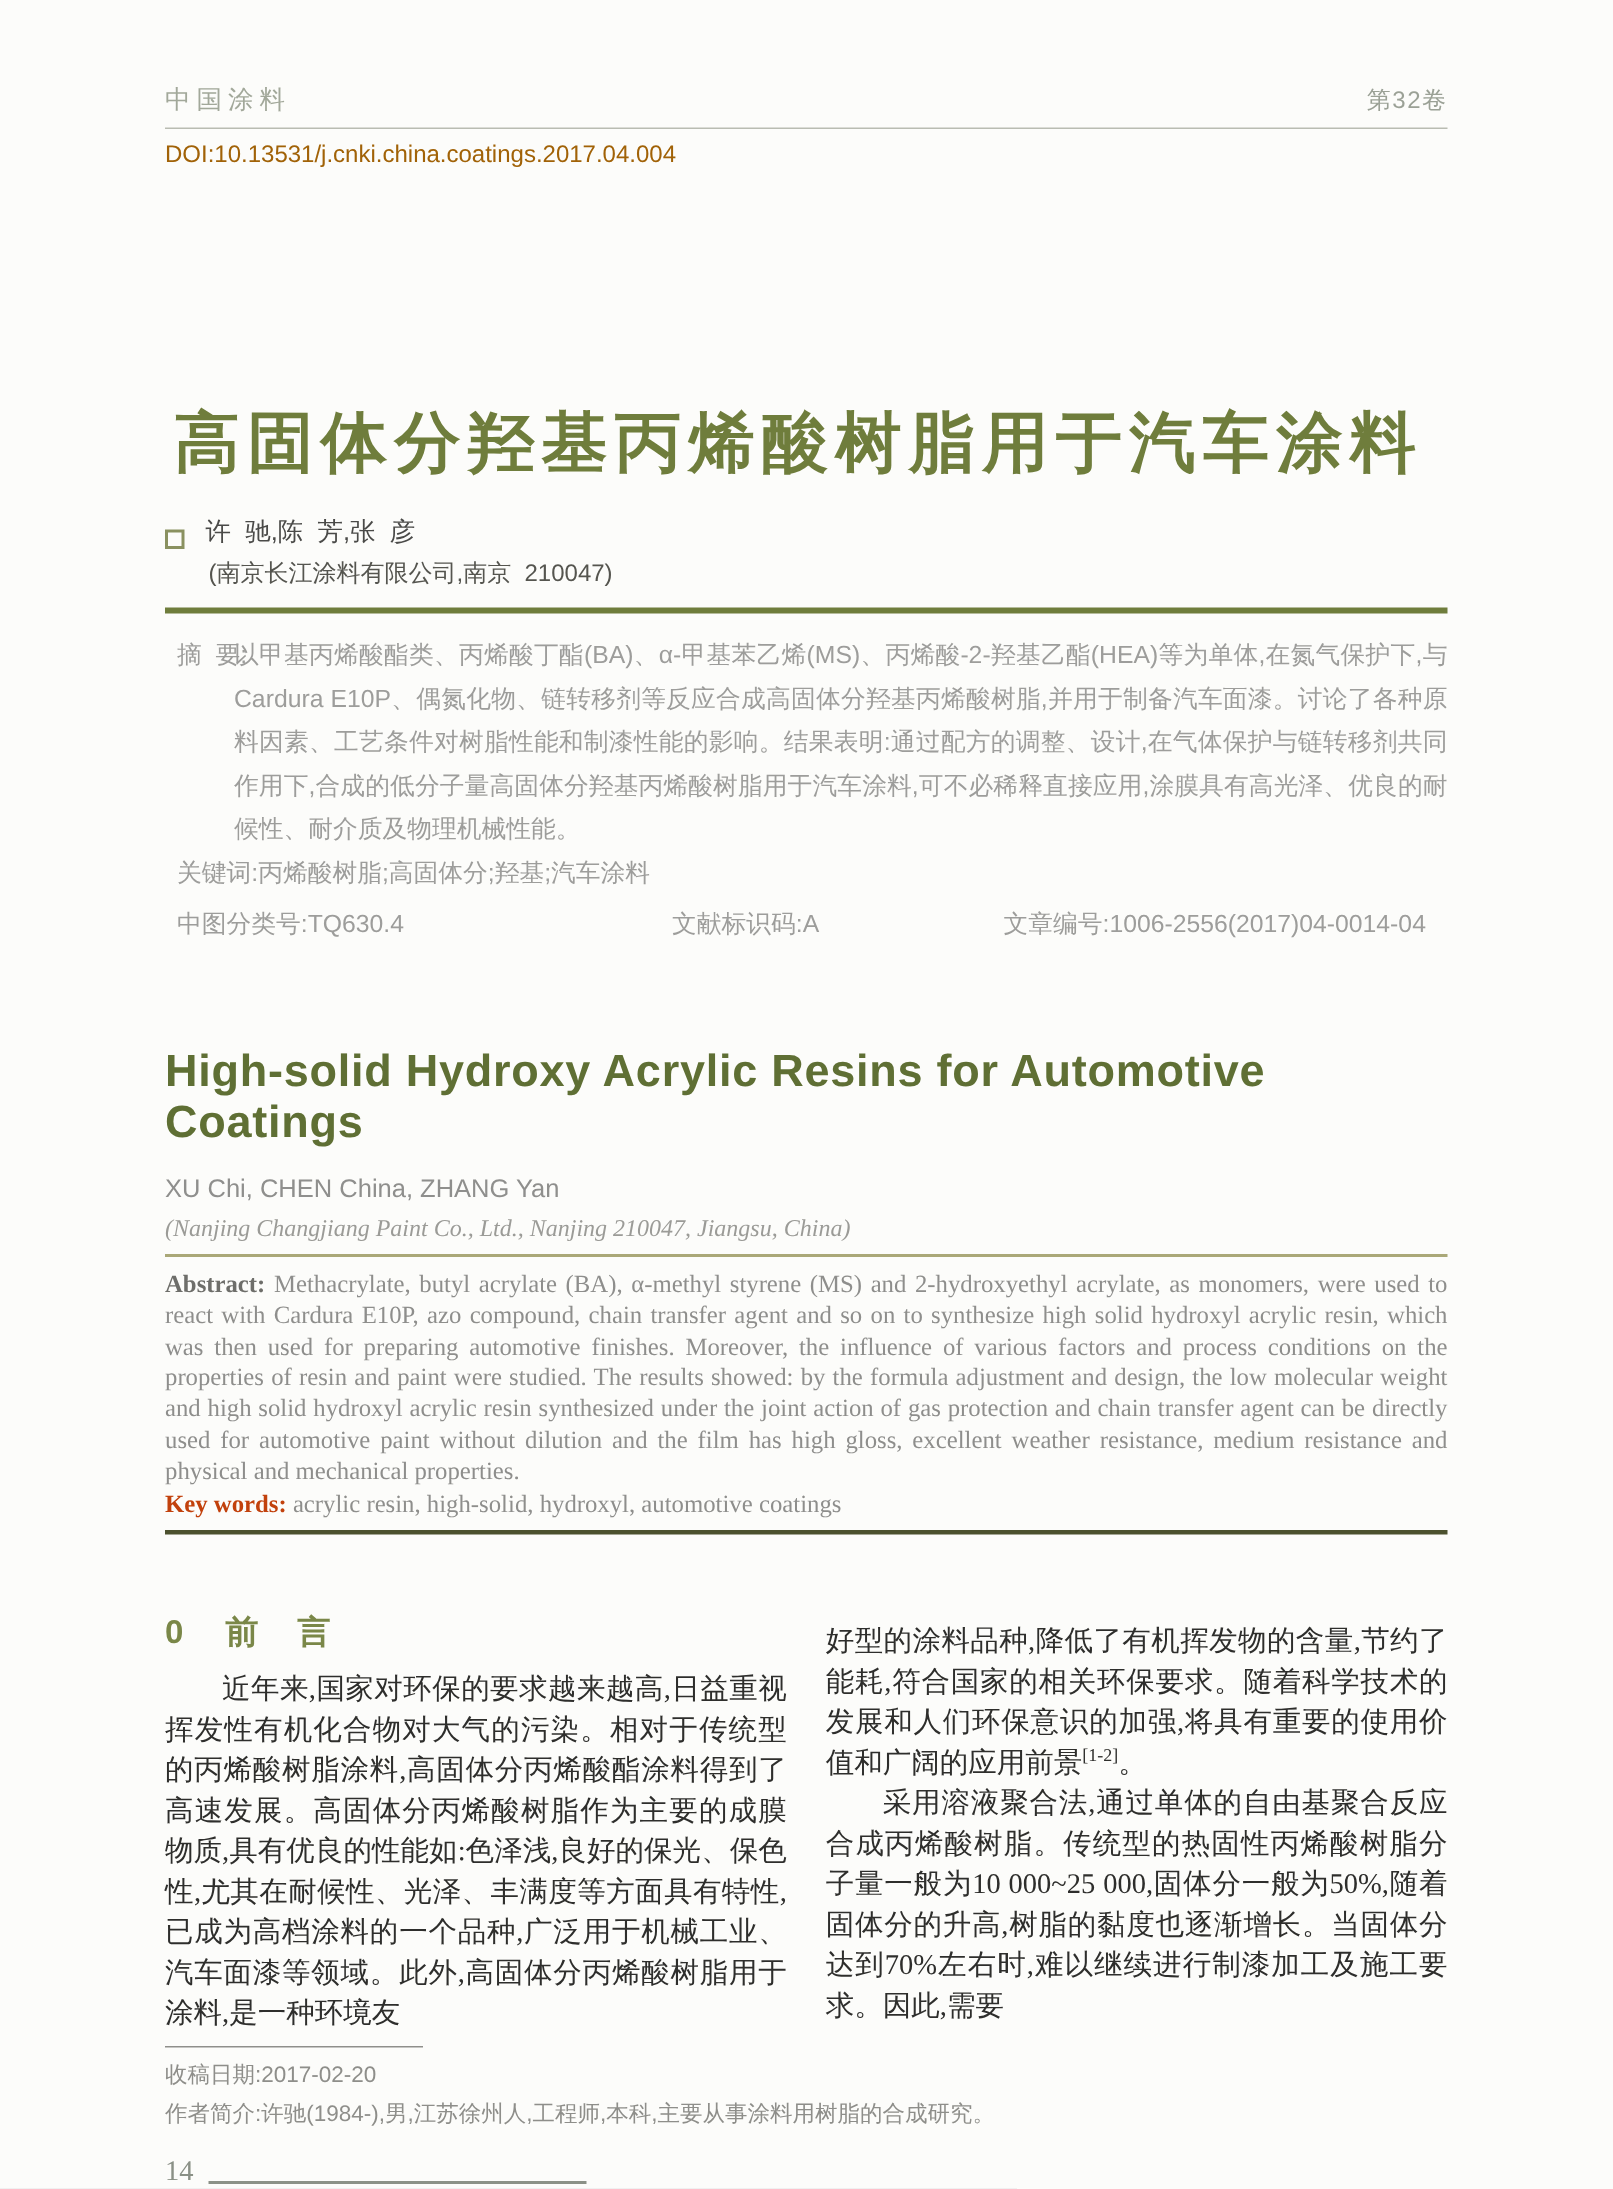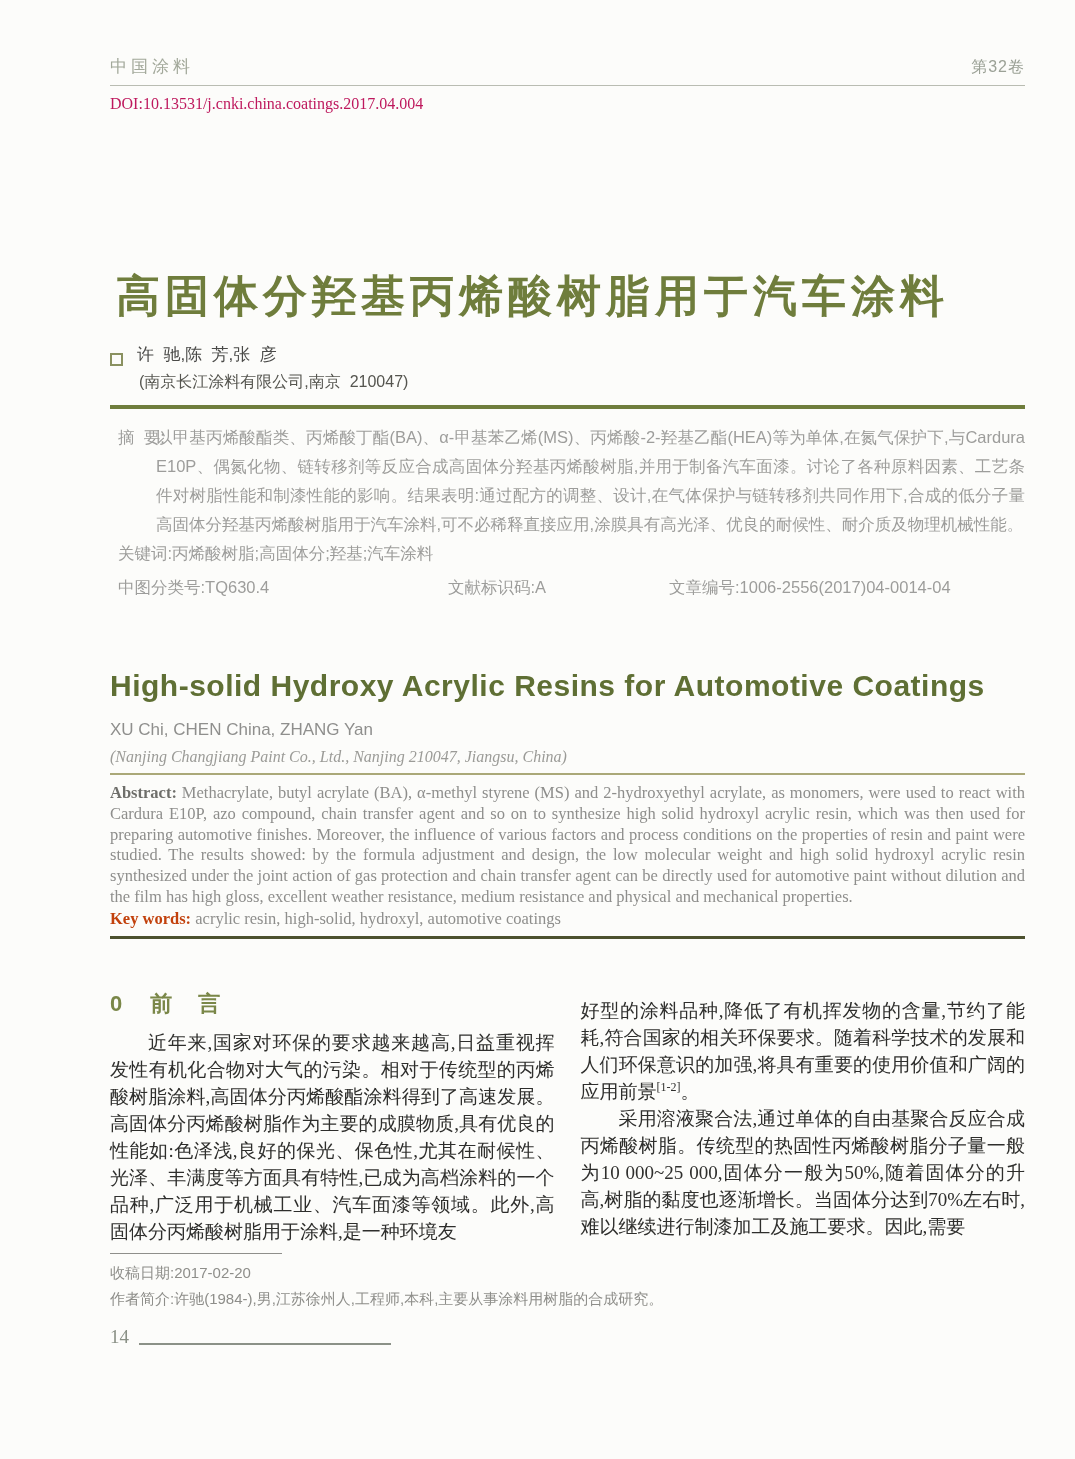--- a/index.html
+++ b/index.html
@@ -1,30 +1,30 @@
 <!DOCTYPE html>
 <html><head>
 <meta charset="utf-8">
 <style>
   * { margin:0; padding:0; box-sizing:border-box; }
   html,body { background:#e8e8e8; }
   .page {
     position:relative; width:1075px; height:1459px; margin:0 auto;
     background:#fcfcfa; overflow:hidden;
-    padding:55px 50px 0 110px;
+    padding:55px 110px 0 110px;
     font-family:"Liberation Sans", sans-serif;
     color:#2f2f2f;
   }
   
   .jheader { display:flex; justify-content:space-between; align-items:flex-end;
     border-bottom:1px solid #b9bcb2; padding-bottom:7px; }
   .jname { font-size:17px; color:#a2a89a; letter-spacing:4px; }
   .jvol  { font-size:16px; color:#9ba196; letter-spacing:1px; }
-  .doi   { margin-top:9px; font-size:16px; color:#be185d;
-    font-family:Liberation Serif, serif; }
+  .doi   { margin-top:9px; font-size:16px; color:#a16207;
+    font-family:Liberation Sans, sans-serif; }
   
   .title-cn { margin-top:158px; font-size:44px; font-weight:bold; color:#6f7d3c;
     letter-spacing:5px; line-height:50px; padding-left:6px; white-space:nowrap; }
   .authors-cn { margin-top:22px; font-size:17px; color:#4a4a48;
     white-space:pre; display:flex; align-items:flex-end; }
   .author-marker { display:inline-block; width:13px; height:13px;
     border:2px solid #8a9160; margin-right:14px; }
   .affil-cn { margin-top:6px; padding-left:29px; font-size:16px; color:#55554f;
     white-space:pre; }
   .rule-olive { margin-top:12px; height:4px; background:#6f7d3c; }

